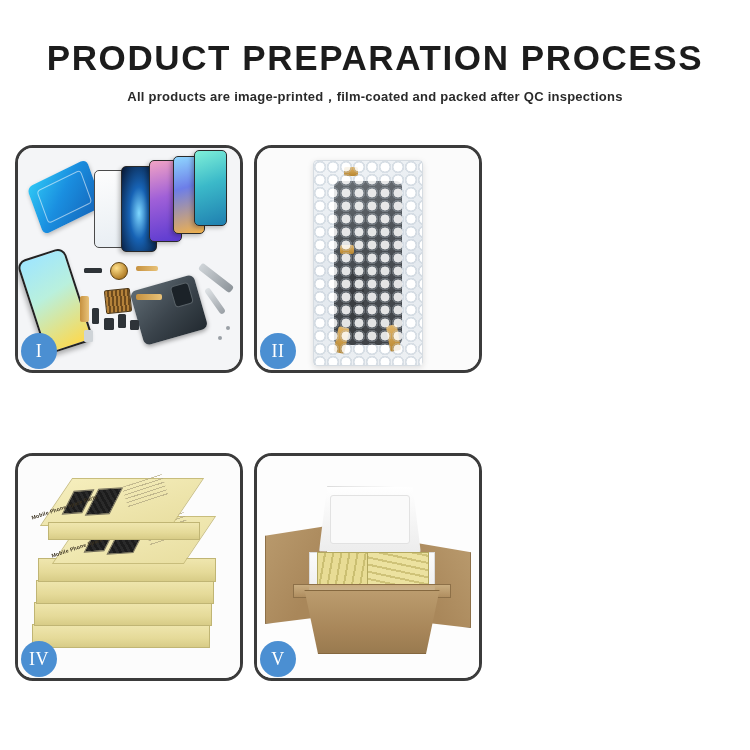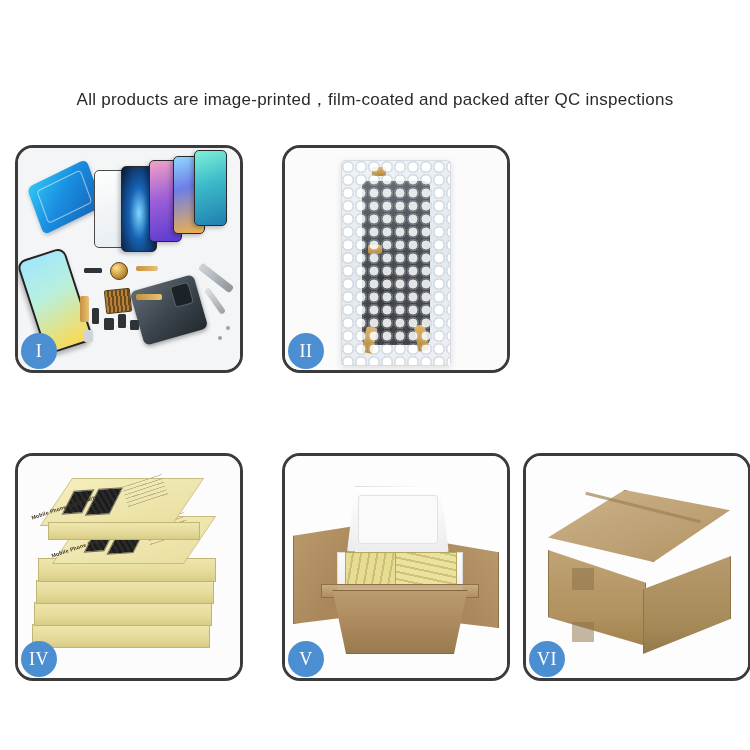--- a/index.html
+++ b/index.html
@@ -29,22 +29,22 @@
     font-size: 35px;
     font-weight: bold;
     letter-spacing: 1.6px;
     color: #1c1c1c;
     font-family: "Liberation Sans", sans-serif;
     white-space: nowrap;
   }
   .page-subtitle {
     position: absolute;
     top: 88px; left: 0; width: 750px;
-    font-size: 17px;
-    font-weight: normal;
+    font-size: 13px;
+    font-weight: bold;
     letter-spacing: 0.25px;
     color: #2a2a2a;
     font-family: "Liberation Sans", sans-serif;
     white-space: nowrap;
   }
 
   
   .grid {
     position: absolute;
     top: 145px;
@@ -58,21 +58,21 @@
     height: 228px;
     border: 3px solid #3b3b3b;
     border-radius: 18px;
     background: #ffffff;
     box-sizing: border-box;
     overflow: visible;
   }
   .panel-r0 { top: 0px; }
   .panel-r1 { top: 308px; }
   .panel-c0 { left: 0px; }
-  .panel-c1 { left: 267px; padding-left: 36px; }
+  .panel-c1 { left: 239px; padding-left: 36px; }
   .panel-c2 { left: 508px; }
 
   .panel-inner {
     position: absolute;
     inset: 0;
     border-radius: 15px;
     overflow: hidden;
   }
 
   
@@ -366,20 +366,21 @@
   }
   .s6 .tab2 {
     position: absolute; left: 46px; top: 166px; width: 22px; height: 20px;
     background: rgba(140,114,72,.5);
   }
 </style>
 </head>
 <body>
 
 <div class="header">
+  <div class="page-title">PRODUCT PREPARATION PROCESS</div>
   <div class="page-subtitle">All products are image-printed，film-coated and packed after QC inspections</div>
 </div>
 
 <div class="grid">
 
   <div class="panel panel-r0 panel-c0">
     <div class="panel-inner s1">
       <div class="film"></div>
       <div class="glass"></div>
       <div class="ph ph-a"></div>
@@ -454,25 +455,14 @@
       <div class="foamlid"></div>
       <div class="foambox"></div>
       <div class="contents"></div>
       <div class="contents2"></div>
       <div class="rim"></div>
       <div class="front"></div>
     </div>
     <div class="badge">V</div>
   </div>
 
-  <div class="panel panel-r1 panel-c2">
-    <div class="panel-inner s6">
-      <div class="top"></div>
-      <div class="seam"></div>
-      <div class="left"></div>
-      <div class="right"></div>
-      <div class="tab1"></div>
-      <div class="tab2"></div>
-    </div>
-    <div class="badge">VI</div>
-  </div>
 
 </div>
 
 </body></html>

